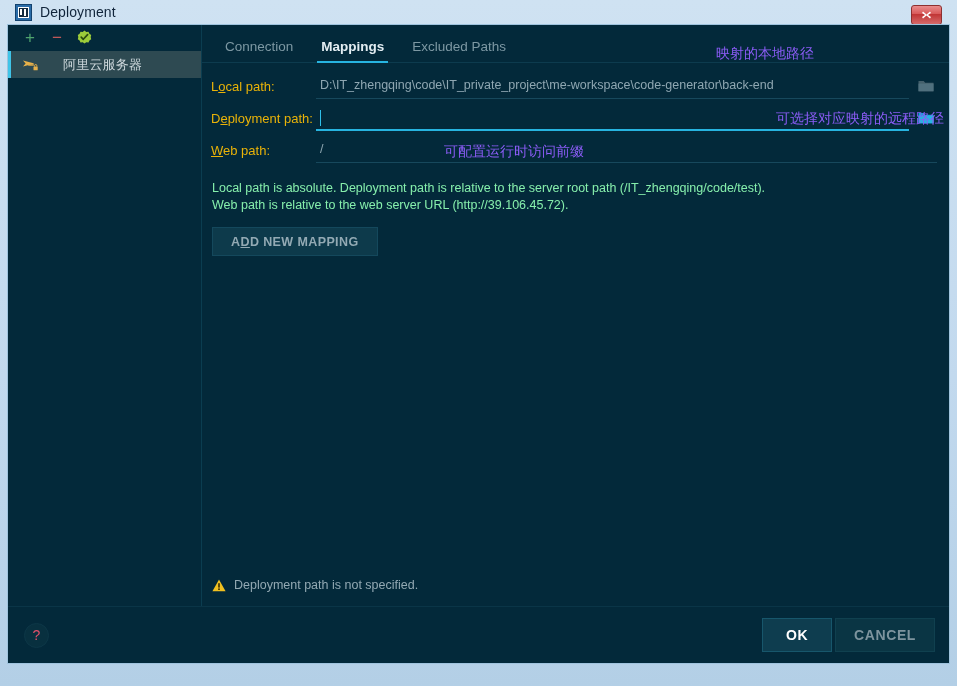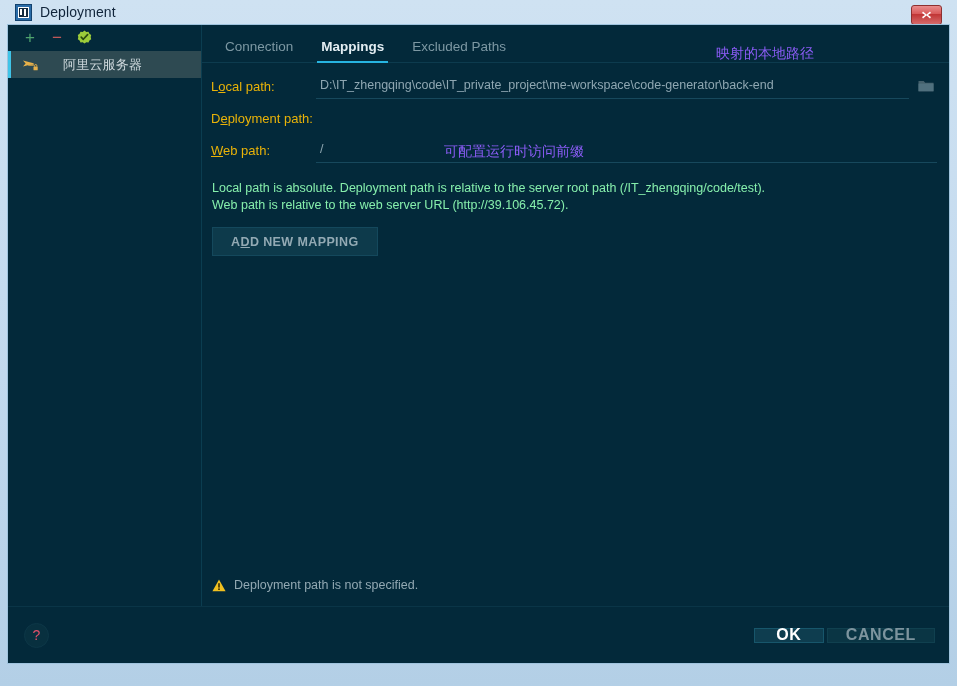--- a/index.html
+++ b/index.html
@@ -305,24 +305,24 @@
     flex: none;
     border: 1px solid #0d3747;
   }
   #footer-actions {
     margin-left: auto;
     display: flex;
     gap: 3px;
   }
   .action-button {
     min-width: 70px;
-    height: 15px;
+    height: 34px;
     display: flex; align-items: center; justify-content: center;
     padding: 0 18px;
-    font-size: 16px;
+    font-size: 14px;
     font-weight: bold;
     letter-spacing: .6px;
     cursor: pointer;
     border: 1px solid transparent;
   }
   #ok-button {
     background: #0e3d4f;
     border-color: #17566b;
     color: #ffffff;
   }
@@ -400,20 +400,30 @@
                   <path d="M0.5 4.6 H15.5 v7.7 H0.5 Z" fill="#50707e"></path>
                 </svg>
               </div>
             </div>
             <div class="annotation" id="annot-local">映射的本地路径</div>
           </div>
 
           
           <div class="field-row">
             <div class="field-label"><span>D</span><u>e</u><span>ployment path:</span></div>
+            <div class="field-input-wrap">
+              <div class="field-input focused"></div>
+              <div class="browse-icon">
+                <svg width="16" height="14" viewBox="0 0 16 14" aria-hidden="true">
+                  <path d="M0.5 2 h5.2 l1.5 1.7 H15.5 v8.6 H0.5 Z" fill="#0fa3d8"></path>
+                  <path d="M0.5 4.6 H15.5 v7.7 H0.5 Z" fill="#27b4e0"></path>
+                </svg>
+              </div>
+              <div class="annotation" id="annot-deploy">可选择对应映射的远程路径</div>
+            </div>
           </div>
 
           
           <div class="field-row">
             <div class="field-label"><span></span><u>W</u><span>eb path:</span></div>
             <div class="field-input-wrap">
               <div class="field-input plain">/</div>
               <div class="annotation" id="annot-web">可配置运行时访问前缀</div>
             </div>
           </div>

